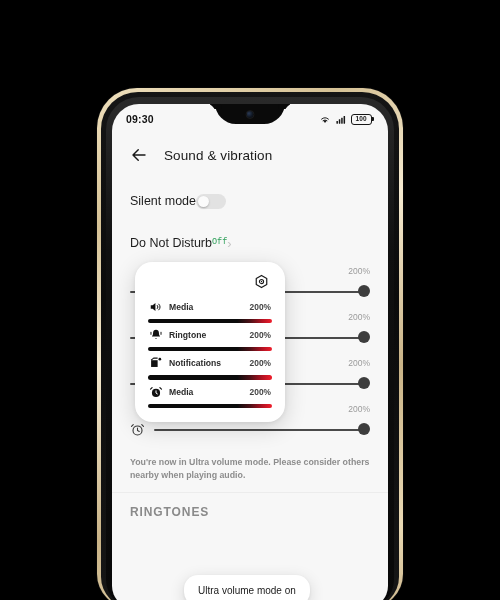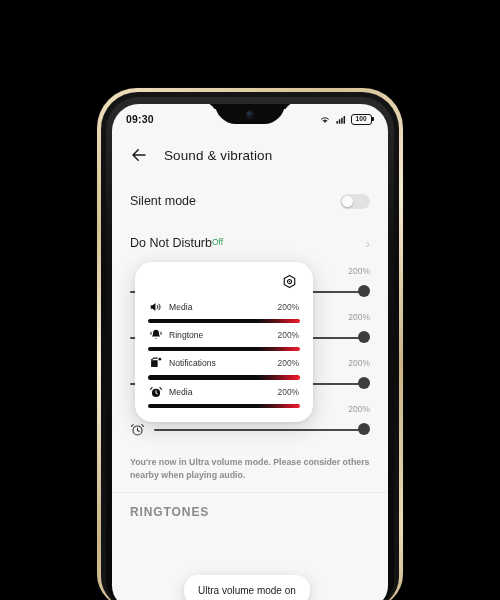--- a/index.html
+++ b/index.html
@@ -94,25 +94,25 @@
   .app-header {
     display:flex; align-items:center; gap:16px;
     padding: 12px 18px 10px 18px;
   }
   .back-arrow { width:18px; height:18px; flex:none; }
   .app-title { font-size:13.5px; color:#1a1a1a; letter-spacing:.1px;text-align:center; }
 
   
   .settings-body { position:relative; padding: 6px 0 0 0; }
   .row {
-    display:flex; align-items:center; justify-content:space-between;
+    display:flex; align-items:center; 
     padding: 0 18px; min-height: 42px;
   }
   .row-label { font-size:12.5px; color:#1d1d1d; }
-  .row-sub { font-size:8.5px; color:#2fa05a; margin-top:1px; }
+  .row-sub { font-size:8.5px; color:#2fa05a; margin-top:1px;font-family:Liberation Mono, monospace; }
   .row-col { display:flex; flex-direction:row; }
 
   .toggle {
     width:30px; height:15px; border-radius:9px;
     background:#e2e2e2; position:relative; flex:none;
   }
   .toggle .knob {
     position:absolute; left:2px; top:2px;
     width:11px; height:11px; border-radius:50%;
     background:#fbfbfb; box-shadow:0 1px 2px rgba(0,0,0,.25);
@@ -149,26 +149,27 @@
   .divider { height:1px; background:#ececec; margin:10px 0 0 0; }
   .section-head {
     padding: 12px 18px 0 18px;
     font-size:12px; font-weight:bold; letter-spacing:.9px; color:#8a8a8a;
   }
 
   
   .vol-popup {
     position:absolute;
     left: 23px; top: 158px;
-    width: 178px;
+    width: 150px;
     background:#fff;
     border-radius: 17px;
     box-shadow: 0 6px 22px rgba(0,0,0,.16), 0 1px 4px rgba(0,0,0,.08);
     padding: 10px 12px 14px 12px;
     z-index: 20;
+    font-weight: bold;
   }
   .vol-gear { display:flex; justify-content:flex-end; padding: 2px 4px 6px 0; }
   .vol-item { padding: 5px 0 0 0; }
   .vol-item-head {
     display:flex; align-items:center; gap:6px;
     padding: 0 2px 5px 2px;
   }
   .vol-icon { width:14px; height:14px; flex:none; }
   .vol-name { font-size:8.6px; color:#2a2a2a; flex:1; }
   .vol-pct { font-size:8.4px; color:#444; }

